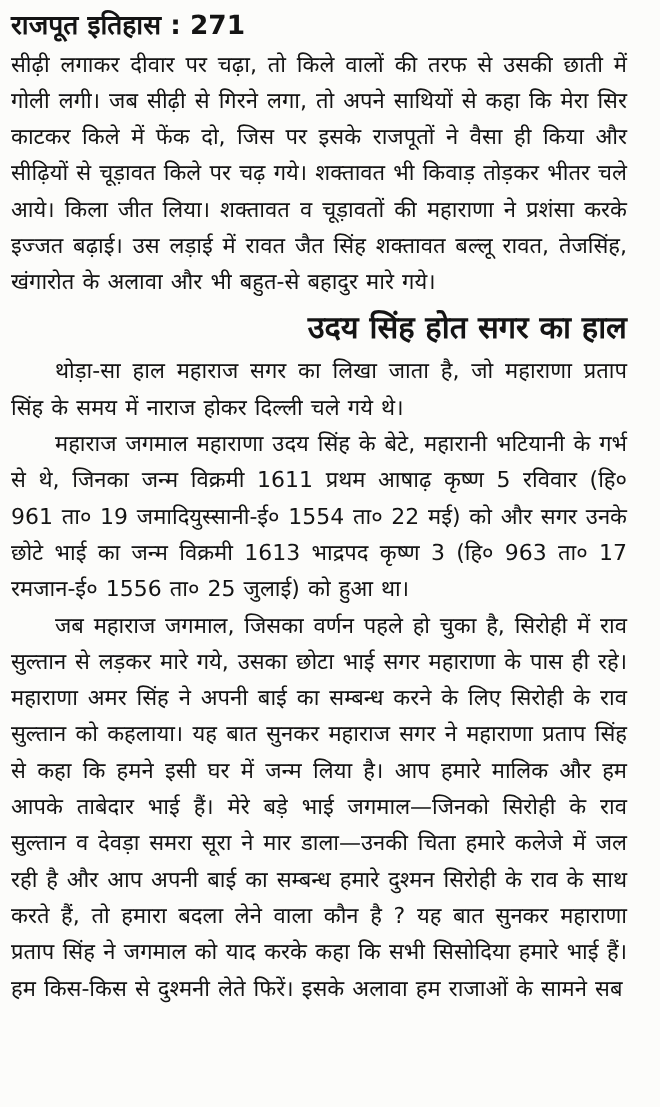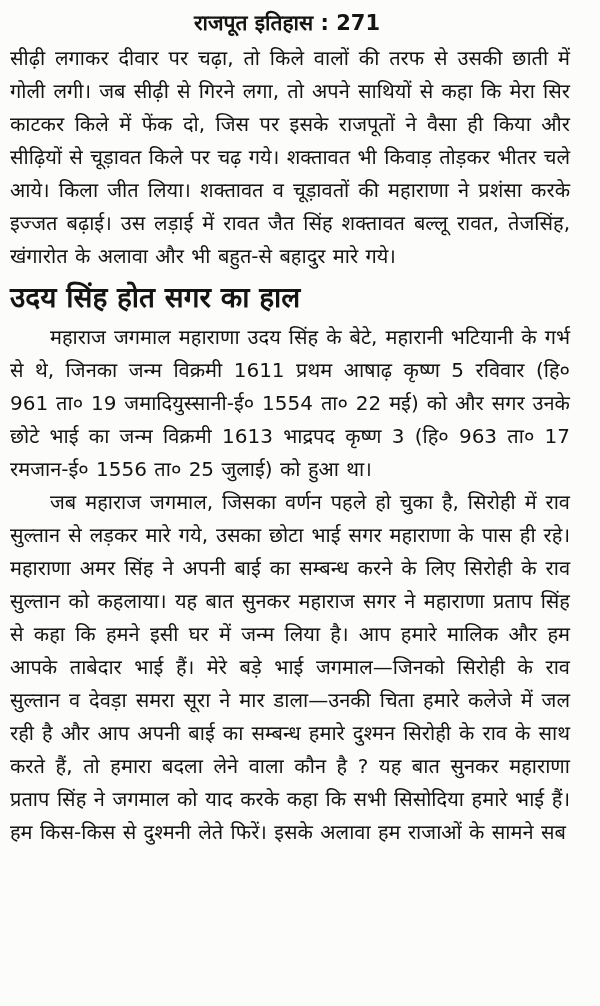--- a/index.html
+++ b/index.html
@@ -12,59 +12,60 @@
     width: 600px;
     height: 1006px;
     box-sizing: border-box;
     background: #fcfcfa;
     color: #141414;
     font-family: "DejaVu Sans", "Liberation Serif", sans-serif;
     padding: 8px 30px 10px 10px;
     overflow: hidden;
   }
   .running-header {
-    text-align: center;
+    text-align: left;
     font-weight: bold;
-    font-size: 21px;
+    font-size: 24px;
     line-height: 30px;
     padding-right: 6px;
     margin-bottom: 4px;
   }
   .body-text p {
     margin: 0;
     font-size: 20px;
     line-height: 33px;
     text-align: justify;
     word-spacing: 1px;
   }
   .body-text p.indent {
     text-indent: 40px;
   }
   .section-heading {
-    text-align: left;
+    text-align: right;
     font-size: 28px;
     font-weight: bold;
     margin: 7px 0 5px 0;
     line-height: 36px;
   }
 </style>
 </head>
 <body>
 
 <div class="page">
 
   <div class="running-header">राजपूत इतिहास : 271</div>
 
   <div class="body-text">
 
     <p>सीढ़ी लगाकर दीवार पर चढ़ा, तो किले वालों की तरफ से उसकी छाती में गोली लगी। जब सीढ़ी से गिरने लगा, तो अपने साथियों से कहा कि मेरा सिर काटकर किले में फेंक दो, जिस पर इसके राजपूतों ने वैसा ही किया और सीढ़ियों से चूड़ावत किले पर चढ़ गये। शक्तावत भी किवाड़ तोड़कर भीतर चले आये। किला जीत लिया। शक्तावत व चूड़ावतों की महाराणा ने प्रशंसा करके इज्जत बढ़ाई। उस लड़ाई में रावत जैत सिंह शक्तावत बल्लू रावत, तेजसिंह, खंगारोत के अलावा और भी बहुत-से बहादुर मारे गये।</p>
 
 
     <div class="section-heading">उदय सिंह होत सगर का हाल</div>
 
+    <p class="indent">थोड़ा-सा हाल महाराज सगर का लिखा जाता है, जो महाराणा प्रताप सिंह के समय में नाराज होकर दिल्ली चले गये थे।</p>
 
     <p class="indent">महाराज जगमाल महाराणा उदय सिंह के बेटे, महारानी भटियानी के गर्भ से थे, जिनका जन्म विक्रमी 1611 प्रथम आषाढ़ कृष्ण 5 रविवार (हि० 961 ता० 19 जमादियुस्सानी-ई० 1554 ता० 22 मई) को और सगर उनके छोटे भाई का जन्म विक्रमी 1613 भाद्रपद कृष्ण 3 (हि० 963 ता० 17 रमजान-ई० 1556 ता० 25 जुलाई) को हुआ था।</p>
 
     <p class="indent">जब महाराज जगमाल, जिसका वर्णन पहले हो चुका है, सिरोही में राव सुल्तान से लड़कर मारे गये, उसका छोटा भाई सगर महाराणा के पास ही रहे। महाराणा अमर सिंह ने अपनी बाई का सम्बन्ध करने के लिए सिरोही के राव सुल्तान को कहलाया। यह बात सुनकर महाराज सगर ने महाराणा प्रताप सिंह से कहा कि हमने इसी घर में जन्म लिया है। आप हमारे मालिक और हम आपके ताबेदार भाई हैं। मेरे बड़े भाई जगमाल—जिनको सिरोही के राव सुल्तान व देवड़ा समरा सूरा ने मार डाला—उनकी चिता हमारे कलेजे में जल रही है और आप अपनी बाई का सम्बन्ध हमारे दुश्मन सिरोही के राव के साथ करते हैं, तो हमारा बदला लेने वाला कौन है ? यह बात सुनकर महाराणा प्रताप सिंह ने जगमाल को याद करके कहा कि सभी सिसोदिया हमारे भाई हैं। हम किस-किस से दुश्मनी लेते फिरें। इसके अलावा हम राजाओं के सामने सब</p>
 
   </div>
 
 </div>
 
 </body></html>

